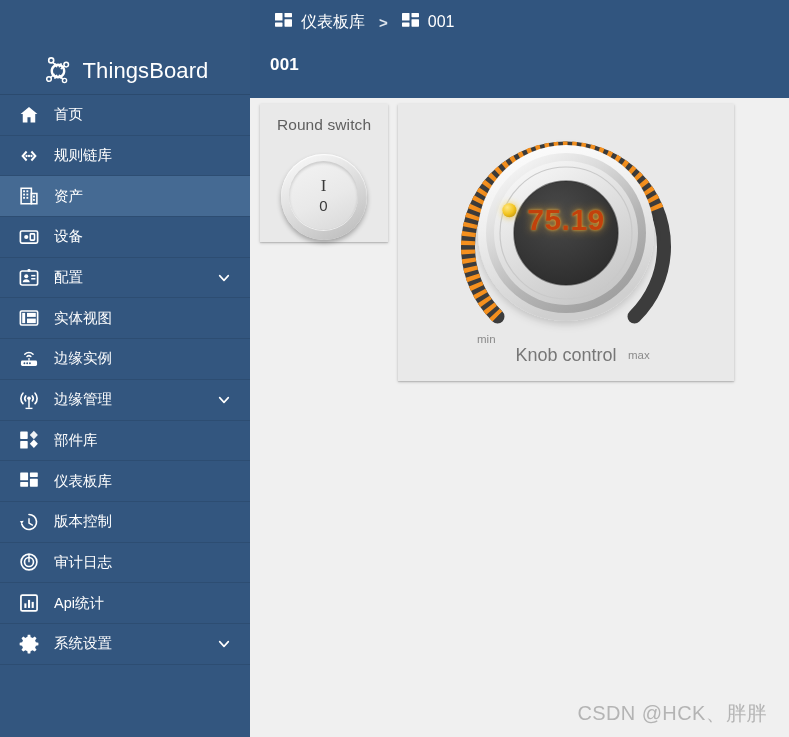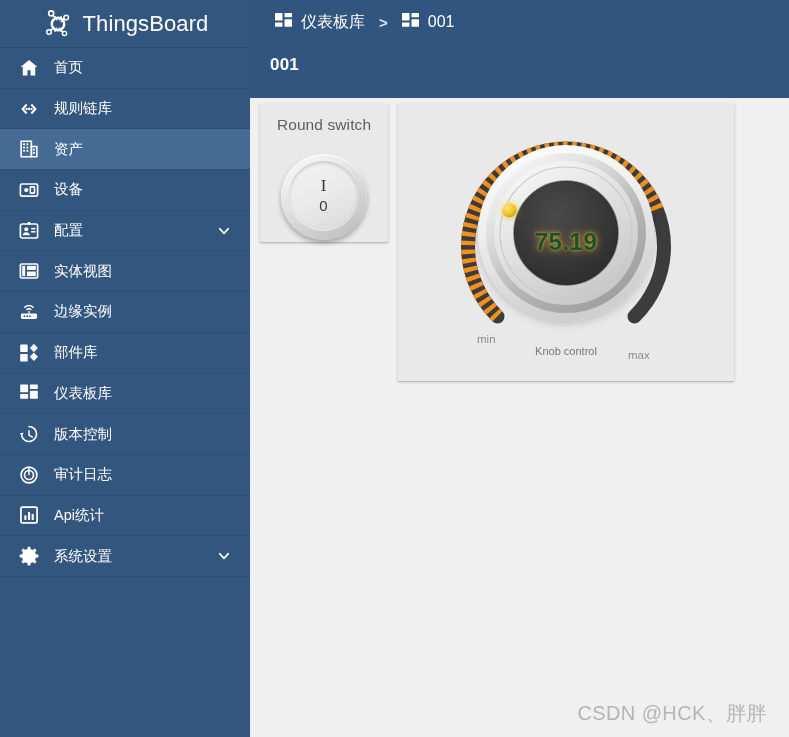--- a/index.html
+++ b/index.html
@@ -18,20 +18,21 @@
     flex: 0 0 250px;
     display: flex; flex-direction: column;
     overflow: hidden;
   }
   #brand {
     height: 48px; flex: 0 0 48px;
     display: flex; align-items: center; justify-content: center;
     gap: 9px;
     background: #33567f;
     border-bottom: 1px solid #2b4a6e;
+    margin-top: 47px;
   }
   #brand .logo { width: 32px; height: 32px; flex: 0 0 32px; }
   #brand .brand-text {
     color: #ffffff; font-size: 22px; font-weight: 400;
     letter-spacing: .1px; line-height: 1;
   }
   .nav-item {
     height: 40.7px; flex: 0 0 40.7px;
     display: flex; align-items: center;
     padding: 0 18px 0 18px;
@@ -128,37 +129,37 @@
   .sw-mark-off {
     color: #3a3a3a; font-size: 15px; line-height: 1;
     font-family: "Liberation Sans", sans-serif; font-weight: 400;
   }
 
   
   #widget-knob { left: 148px; top: 6px; width: 336px; height: 277px; }
   .knob-stage { position: relative; width: 100%; height: 100%; }
   .knob-svg { position: absolute; left: 50%; top: 4px; transform: translateX(-50%); }
   .knob-value {
-    position: absolute; left: 50%; top: 138px;
+    position: absolute; left: 50%; top: 116px;
     transform: translate(-50%,-50%);
-    color: #14532d; font-size: 24px; font-weight: 700;
+    color: #c2410c; font-size: 30px; font-weight: 700;
     letter-spacing: .5px;
     text-shadow: 0 0 10px rgba(247,181,56,.75), 0 0 3px rgba(247,181,56,.9);
     pointer-events: none;
   }
   .knob-min, .knob-max {
     position: absolute; top: 229px;
     color: #8b8b8b; font-size: 11.5px;
   }
   .knob-min { left: 79px; }
   .knob-max { left: 230px; margin-top: 16px; }
   .knob-caption {
     position: absolute; left: 0; right: 0; top: 241px;
     text-align: center; color: #777777;
-    font-size: 11px; font-weight: 400;
+    font-size: 18px; font-weight: 400;
   }
 
   
   #watermark {
     position: absolute; right: 22px; bottom: 10px;
     color: #b4b4b4; font-size: 20px;
     letter-spacing: .4px;
     user-select: none; pointer-events: none;
   }
 </style>
@@ -269,20 +270,39 @@
               <path d="M7.4 6.8a6.4 6.4 0 0 1 9 0" fill="none" stroke="#ffffff" stroke-width="1.7" stroke-linecap="round"></path>
               <path d="M9.8 9.3a3.1 3.1 0 0 1 4.2 0" fill="none" stroke="#ffffff" stroke-width="1.7" stroke-linecap="round"></path>
               <rect x="3.2" y="13.6" width="17.6" height="6" rx="1.6"></rect>
               <circle cx="7" cy="16.6" r="1" fill="#33567f"></circle>
               <circle cx="10" cy="16.6" r="1" fill="#33567f"></circle>
               <circle cx="13" cy="16.6" r="1" fill="#33567f"></circle>
               <path d="M11.3 10.8h1.4v3h-1.4z"></path>
             </svg>
           </span>
           <span class="nav-label">边缘实例</span>
+        </div>
+        <div class="nav-item">
+          <span class="nav-ico">
+            <svg width="22" height="22" viewBox="0 0 24 24" fill="#ffffff">
+              <path d="M5.4 4.6a8.4 8.4 0 0 0 0 11.4" fill="none" stroke="#ffffff" stroke-width="1.8" stroke-linecap="round"></path>
+              <path d="M18.6 4.6a8.4 8.4 0 0 1 0 11.4" fill="none" stroke="#ffffff" stroke-width="1.8" stroke-linecap="round"></path>
+              <path d="M8.4 7.6a4.4 4.4 0 0 0 0 5.4" fill="none" stroke="#ffffff" stroke-width="1.8" stroke-linecap="round"></path>
+              <path d="M15.6 7.6a4.4 4.4 0 0 1 0 5.4" fill="none" stroke="#ffffff" stroke-width="1.8" stroke-linecap="round"></path>
+              <circle cx="12" cy="10.2" r="2"></circle>
+              <path d="M11.2 12h1.6v8.4h-1.6z"></path>
+              <path d="M8.2 20.4h7.6v1.5H8.2z"></path>
+            </svg>
+          </span>
+          <span class="nav-label">边缘管理</span>
+          <span class="nav-chevron">
+            <svg width="16" height="16" viewBox="0 0 24 24" fill="none" stroke="#ffffff" stroke-width="2.4" stroke-linecap="round" stroke-linejoin="round">
+              <path d="M5.5 8.5 12 15.5l6.5-7"></path>
+            </svg>
+          </span>
         </div>
         <div class="nav-item">
           <span class="nav-ico">
             <svg width="22" height="22" viewBox="0 0 24 24" fill="#ffffff">
               <rect x="2.4" y="2.6" width="8.2" height="8.2" rx="0.8"></rect>
               <rect x="2.4" y="13.2" width="8.2" height="8.2" rx="0.8"></rect>
               <path d="M17.3 11.4 12.9 16l4.4 4.6 4.4-4.6z"></path>
               <path d="M17.3 1.9 12.9 6.5l4.4 4.6 4.4-4.6z" opacity=".92"></path>
             </svg>
           </span>

